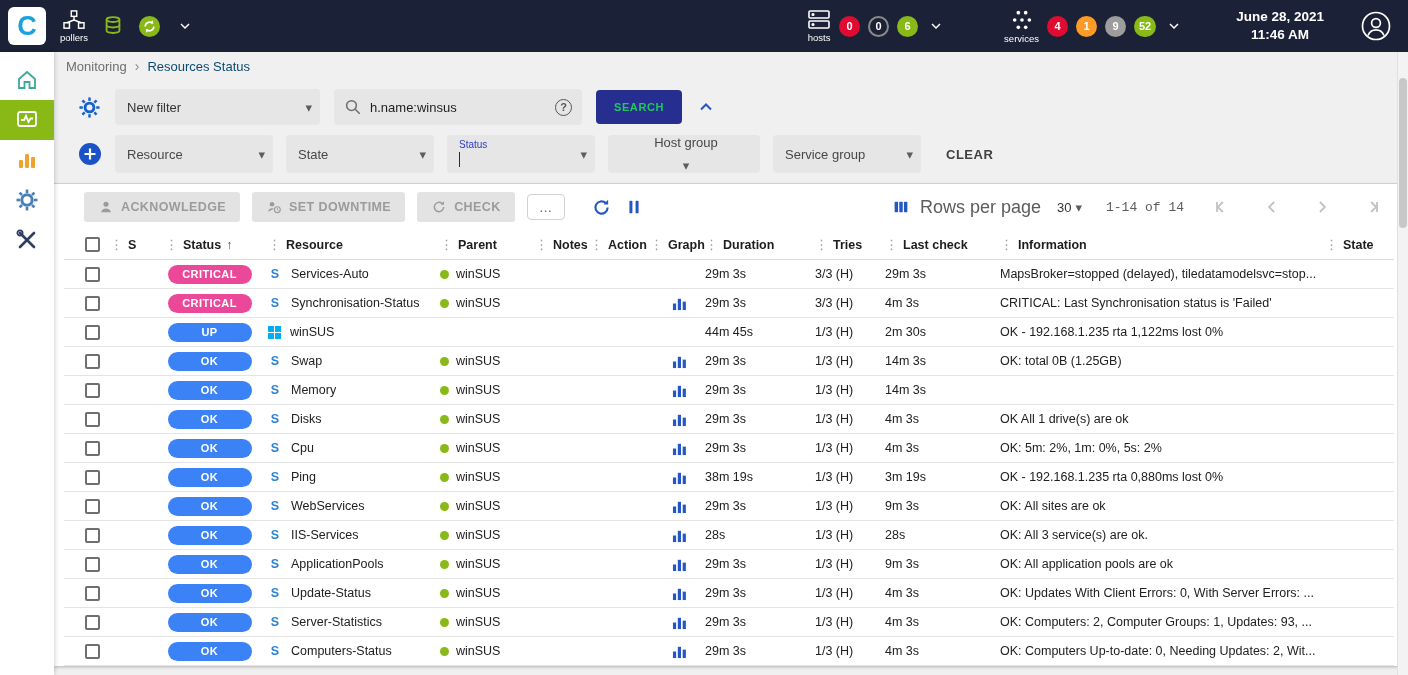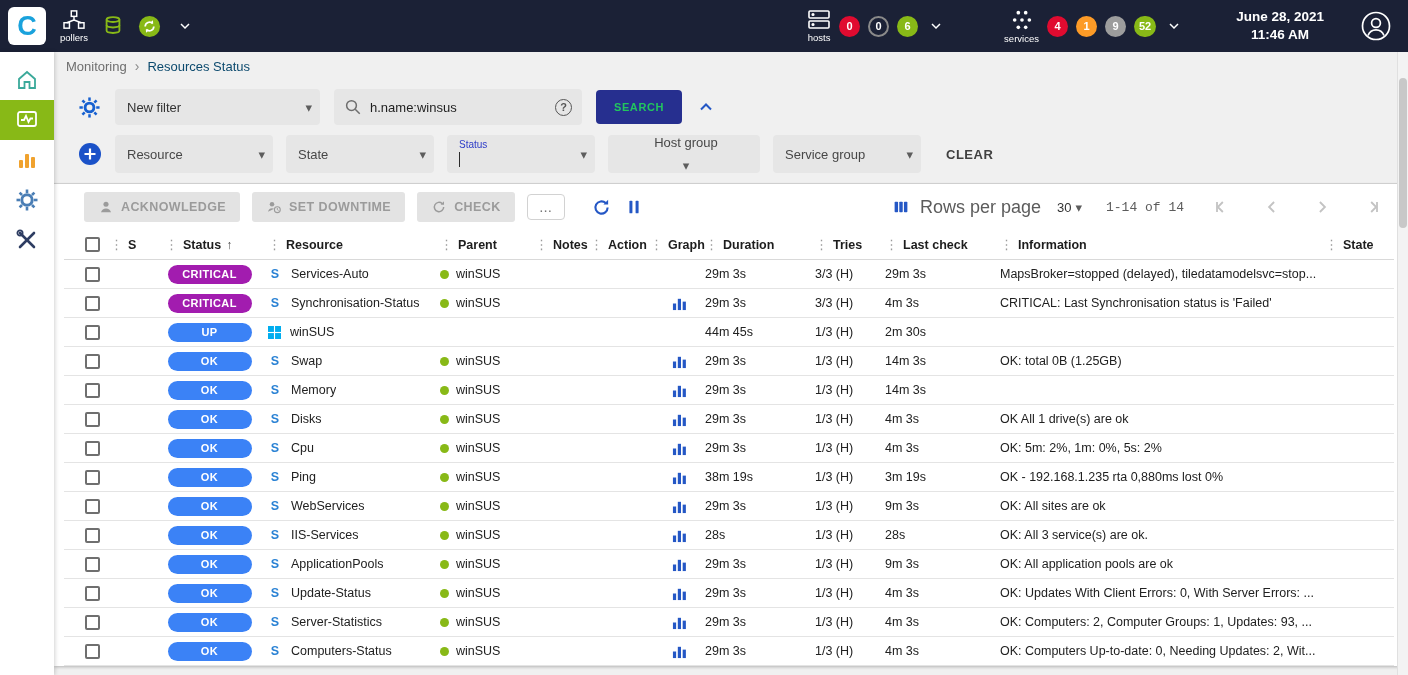--- a/index.html
+++ b/index.html
@@ -68,21 +68,21 @@
   .tgrid { display:grid; grid-template-columns:46px 55px 103px 172px 95px 55px 60px 55px 110px 70px 115px 1fr 69px; align-items:center; }
   .thead { height:30px; border-bottom:1px solid #d9d9d9; font-size:12.5px; font-weight:bold; color:#1d1d1d; }
   .hcell { display:flex; align-items:center; gap:5px; cursor:pointer; }
   .kebab { color:#9a9a9a; font-size:13px; font-weight:normal; cursor:grab; }
   .sort-arrow { font-size:12px; color:#444; }
   .trow { height:29px; border-bottom:1px solid #e4e4e4; font-size:12.5px; color:#212121; background:#fff; }
   .cell { display:flex; align-items:center; overflow:hidden; white-space:nowrap; }
   .c-check, .hc-check { justify-content:flex-start; padding-left:21px; }
   .checkbox { width:15px; height:15px; border:2px solid #6f6f6f; border-radius:2px; background:#fff; display:inline-block; cursor:pointer; }
   .badge { min-width:84px; height:19px; border-radius:10px; color:#fff; font-weight:bold; font-size:11px; display:inline-flex; align-items:center; justify-content:center; letter-spacing:.4px; }
-  .b-critical { background:#a21caf; }
+  .b-critical { background:#ec4899; }
   .b-ok { background:#3b82f6; }
   .c-status { justify-content:center; padding-right:14px; }
   .c-resource { gap:9px; padding-right:6px; }
   .s-letter { color:#2a82d4; font-weight:bold; font-size:12.5px; width:14px; text-align:center; }
   .res-name { overflow:hidden; text-overflow:ellipsis; cursor:pointer; }
   .c-parent { gap:7px; }
   .updot { width:9px; height:9px; border-radius:50%; background:#88b917; flex:none; }
   .parent-name { cursor:pointer; }
   .c-graph { padding-left:22px; }
   .graph-ic { display:flex; cursor:pointer; }
@@ -583,20 +583,21 @@
         <svg width="15" height="15" viewBox="0 0 16 16">
           <rect x="1" y="8" width="3.4" height="7" fill="#2457c5"></rect>
           <rect x="6.2" y="3" width="3.4" height="12" fill="#2457c5"></rect>
           <rect x="11.4" y="6" width="3.4" height="9" fill="#2457c5"></rect>
         </svg>
       </span>
     </div>
     <div class="cell c-duration">44m 45s</div>
     <div class="cell c-tries">1/3 (H)</div>
     <div class="cell c-lastcheck">2m 30s</div>
+    <div class="cell c-info">OK - 192.168.1.235 rta 1,122ms lost 0%</div>
     <div class="cell"></div>
   </div>
 
   <div class="tgrid trow">
     <div class="cell c-check">
       <span class="checkbox"></span>
     </div>
     <div class="cell"></div>
     <div class="cell c-status">
       <span class="badge b-ok">OK</span>

